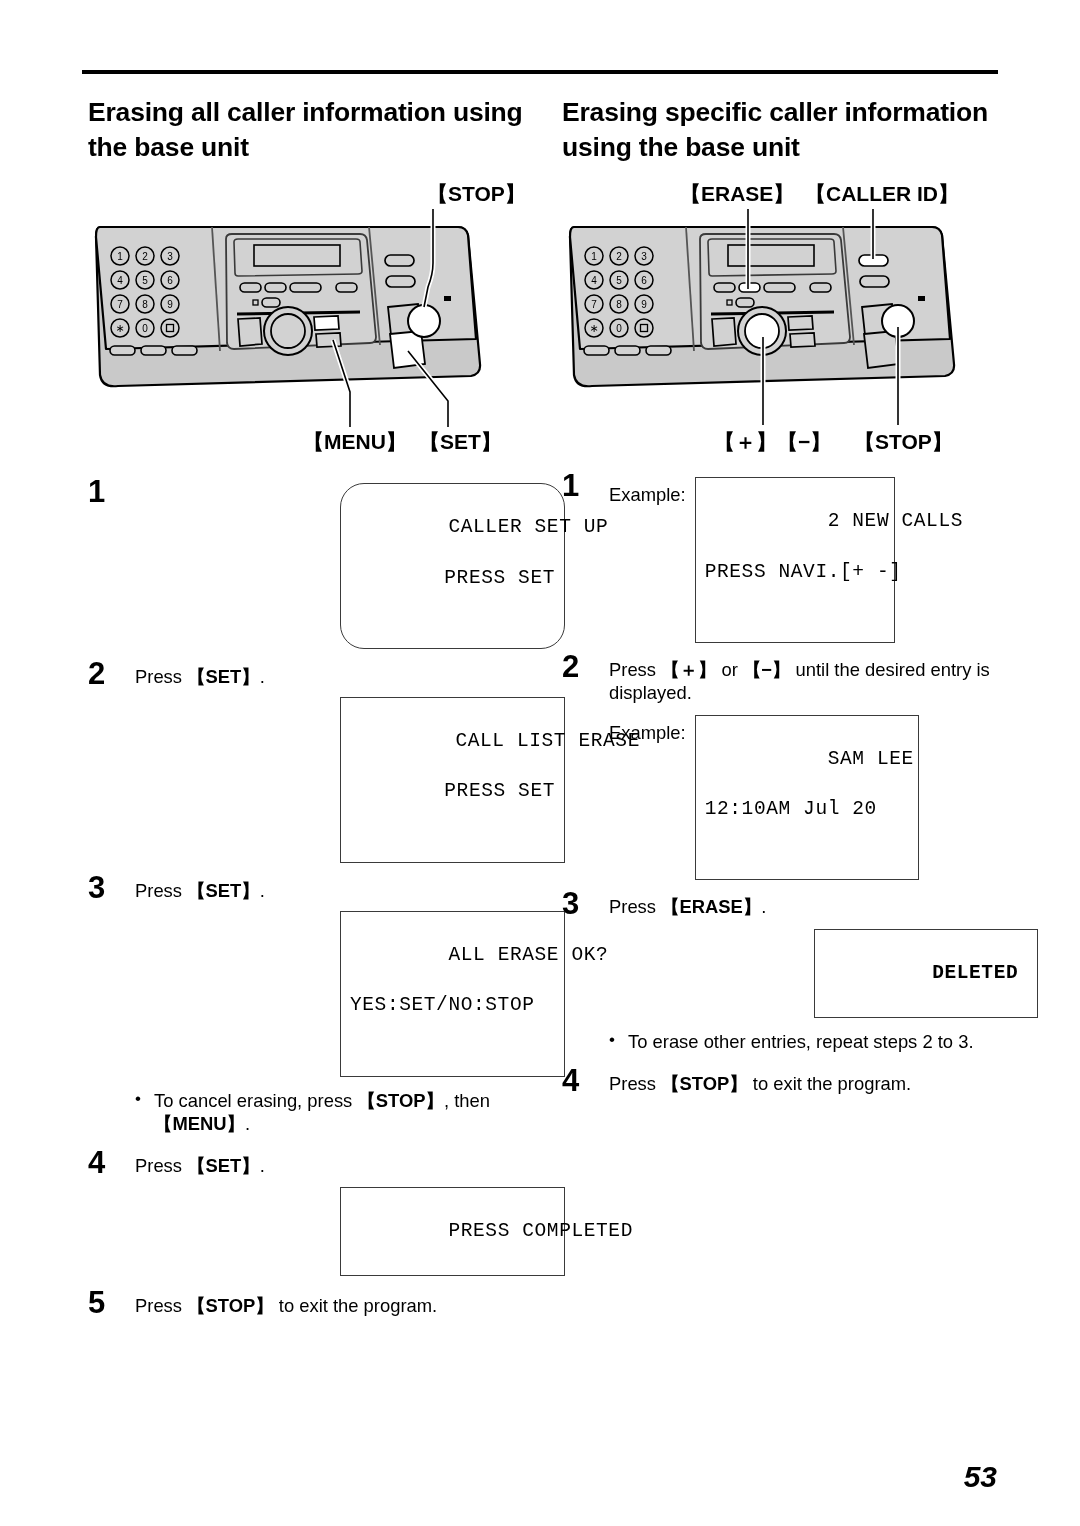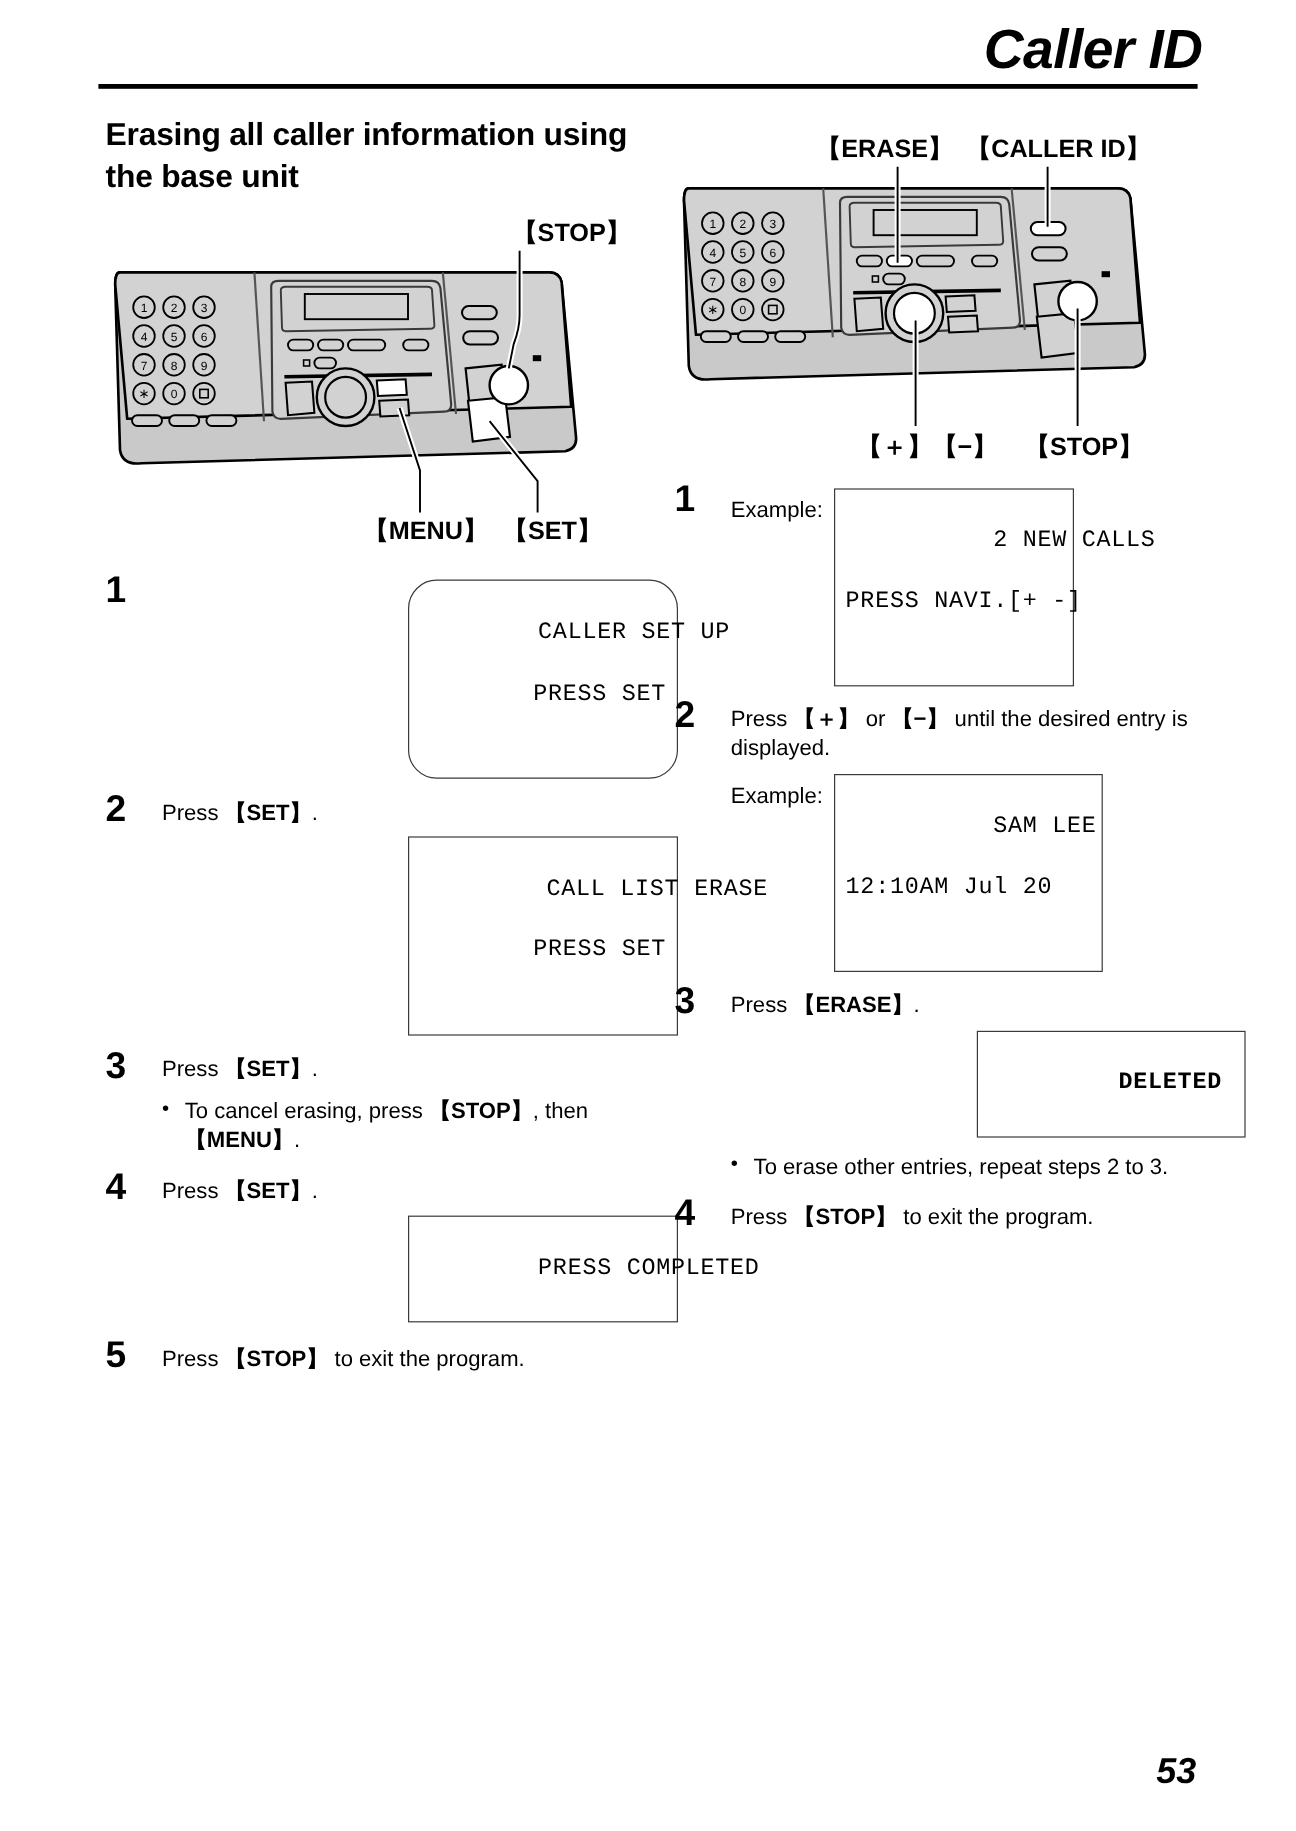--- a/index.html
+++ b/index.html
@@ -149,21 +149,20 @@
     font-size: 30px;
     font-weight: bold;
     font-style: italic;
   }
 </style>
 </head>
 <body>
 
 <div class="page">
 
-  <div class="page-title">Caller ID</div>
   <div class="header-rule"></div>
 
   <div class="col-left">
 
     <h2 class="section-head">Erasing all caller information using the base unit</h2>
 
     <div class="fax-wrap" style="margin-top:14px;">
       <svg class="fax-svg" width="450" height="290" viewBox="0 0 450 290" xmlns="http://www.w3.org/2000/svg">
         <defs>
           <g id="pad-digit-l"></g>
@@ -273,20 +272,24 @@
         <span>CALL LIST ERASE</span>
         <span class="l2 align-right">PRESS SET</span>
       </div>
     </div>
 
     <div class="step" style="margin-top:16px;">
       <div class="step-num">3</div>
       <div class="step-text">
         Press <b>【SET】</b>.
       </div>
+      <div class="lcd two-line lcd-left-offset" style="margin-top:9px;">
+        <span>ALL ERASE OK?</span>
+        <span class="l2">YES:SET/NO:STOP</span>
+      </div>
       <div style="margin-left:-47px;">
         <div class="bullet">
           To cancel erasing, press <b>【STOP】</b>, then <b>【MENU】</b>.
         </div>
       </div>
     </div>
 
     <div class="step" style="margin-top:18px;">
       <div class="step-num">4</div>
       <div class="step-text">
@@ -301,20 +304,21 @@
       <div class="step-num">5</div>
       <div class="step-text">
         Press <b>【STOP】</b> to exit the program.
       </div>
     </div>
 
   </div>
 
   <div class="col-right">
 
+    <h2 class="section-head">Erasing specific caller information using the base unit</h2>
 
     <div class="fax-wrap" style="margin-top:12px;">
       <svg class="fax-svg" width="440" height="290" viewBox="0 0 440 290" xmlns="http://www.w3.org/2000/svg">
 
         <text x="118" y="24" font-family="Liberation Sans, sans-serif" font-size="21" font-weight="bold">【ERASE】</text>
         <text x="243" y="24" font-family="Liberation Sans, sans-serif" font-size="21" font-weight="bold">【CALLER ID】</text>
 
         <path d="M12,50 L370,50 Q378,50 380,58 L392,187 Q393,197 383,199
                  L30,209 Q14,211 12,198 L8,60 Q8,50 12,50 Z" fill="#c9c9c9" stroke="#000" stroke-width="2.2" stroke-linejoin="round"></path>
         <path d="M12,50 L370,50 Q378,50 380,58 L388,162 L18,172 L8,60 Q8,50 12,50 Z" fill="#d2d2d2" stroke="#000" stroke-width="2.2" stroke-linejoin="round"></path>

